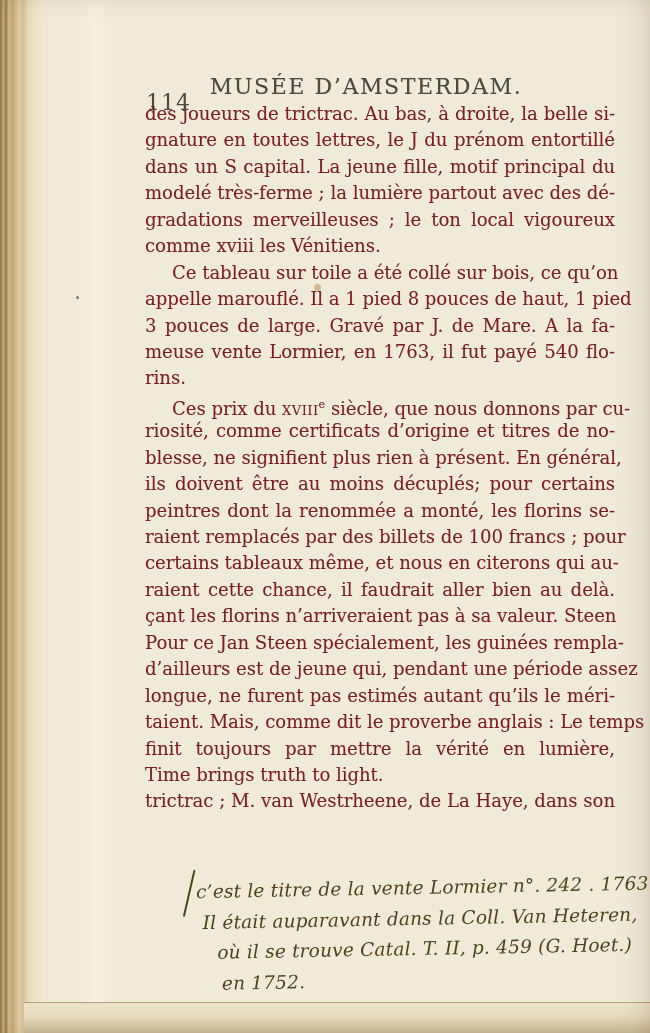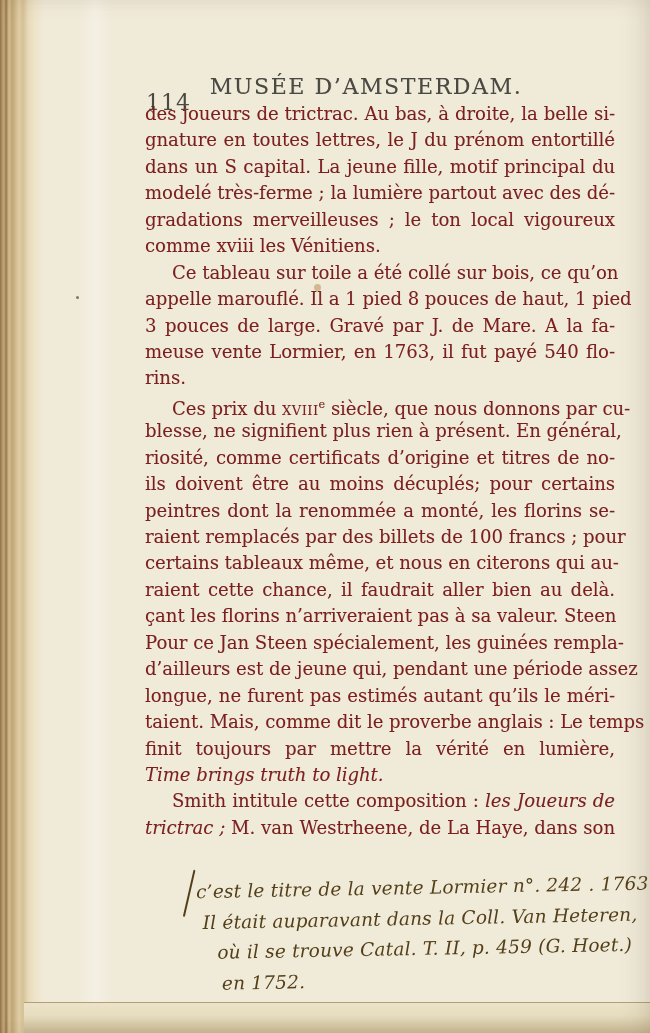--- a/index.html
+++ b/index.html
@@ -50,21 +50,21 @@
     text-shadow:.3px .3px .5px rgba(70,68,60,.35);
   }
   .bodytext{
     position:absolute;top:101px;left:145px;width:470px;
     font-size:18px;line-height:26.45px;color:#7f1d1d;
     text-shadow:.3px .4px .5px rgba(70,68,60,.30);
   }
   .line{text-align:justify;text-align-last:justify;height:26.45px;white-space:nowrap;}
   .line.indent{text-indent:27px;}
   .line.end{text-align-last:left;}
-  .i{font-style:italic;}
+  .i{}
   .sc{font-variant:small-caps;letter-spacing:.5px;margin-top:14px;}
   .sup{font-size:.62em;vertical-align:super;}
   
   .annotation{
     position:absolute;left:183px;top:873px;width:462px;
     transform:rotate(-1.1deg);
     color:#533f18;font-style:italic;
     font-size:18.5px;line-height:30.5px;letter-spacing:.2px;
   }
   .ann-line{white-space:nowrap;}
@@ -97,35 +97,34 @@
       <div class="line"><span>dans un S capital. La jeune fille, motif principal du</span></div>
       <div class="line"><span>modelé très-ferme ; la lumière partout avec des dé-</span></div>
       <div class="line"><span>gradations merveilleuses ; le ton local vigoureux</span></div>
       <div class="line end"><span>comme xviii les Vénitiens.</span></div>
       <div class="line indent"><span>Ce tableau sur toile a été collé sur bois, ce qu’on</span></div>
       <div class="line"><span>appelle marouflé. Il a 1 pied 8 pouces de haut, 1 pied</span></div>
       <div class="line"><span>3 pouces de large. Gravé par J. de Mare. A la fa-</span></div>
       <div class="line"><span>meuse vente Lormier, en 1763, il fut payé 540 flo-</span></div>
       <div class="line end"><span>rins.</span></div>
       <div class="line indent"><span>Ces prix du </span><span class="sc">xviii</span><span class="sup">e</span><span> siècle, que nous donnons par cu-</span></div>
+      <div class="line"><span>riosité, comme certificats d’origine et titres de no-</span></div>
       <div class="line"><span>blesse, ne signifient plus rien à présent. En général,</span></div>
-      <div class="line"><span>riosité, comme certificats d’origine et titres de no-</span></div>
       <div class="line"><span>ils doivent être au moins décuplés; pour certains</span></div>
       <div class="line"><span>peintres dont la renommée a monté, les florins se-</span></div>
       <div class="line"><span>raient remplacés par des billets de 100 francs ; pour</span></div>
       <div class="line"><span>certains tableaux même, et nous en citerons qui au-</span></div>
       <div class="line"><span>raient cette chance, il faudrait aller bien au delà.</span></div>
       <div class="line"><span>çant les florins n’arriveraient pas à sa valeur. Steen</span></div>
       <div class="line"><span>Pour ce Jan Steen spécialement, les guinées rempla-</span></div>
       <div class="line"><span>d’ailleurs est de jeune qui, pendant une période assez</span></div>
       <div class="line"><span>longue, ne furent pas estimés autant qu’ils le méri-</span></div>
       <div class="line"><span>taient. Mais, comme dit le proverbe anglais : Le temps</span></div>
       <div class="line"><span>finit toujours par mettre la vérité en lumière,</span></div>
       <div class="line end"><span class="i">Time brings truth to light.</span></div>
-      <div class="line indent"><span>Smith intitule cette composition : </span><span class="i">les Joueurs de</span></div>
       <div class="line"><span class="i">trictrac ;</span><span> M. van Westrheene, de La Haye, dans son</span></div>
     </div>
 
   <div class="annotation">
     <div class="ann-slash"></div>
   <div class="ann-line" style="margin-left: 14px;">c’est le titre de la vente Lormier n°. 242 . 1763.</div>
       <div class="ann-line" style="margin-left: 20px;">Il était auparavant dans la Coll. Van Heteren,</div>
       <div class="ann-line" style="margin-left: 34px;">où il se trouve Catal. T. II, p. 459 (G. Hoet.)</div>
       <div class="ann-line" style="margin-left: 38px;">en 1752.</div>
     </div>

